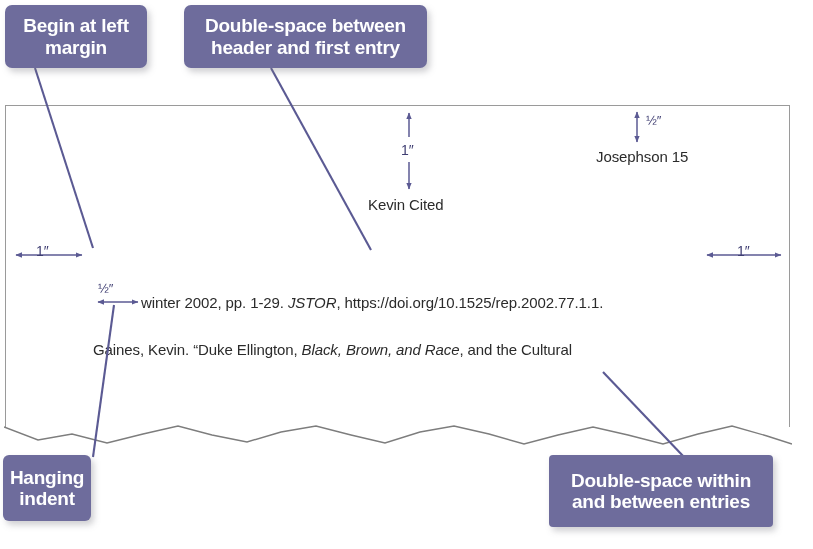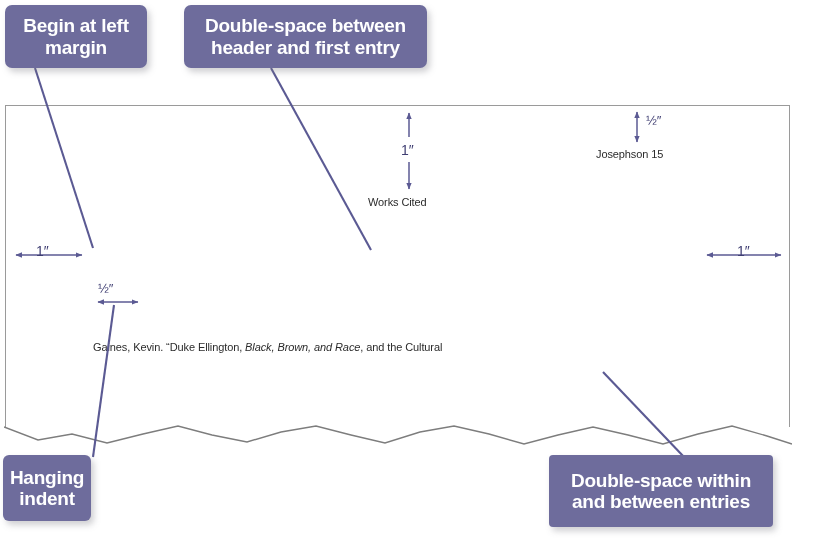--- a/index.html
+++ b/index.html
@@ -23,21 +23,21 @@
     box-sizing:border-box;
   }
   .torn-edge{
     position:absolute;left:4px;top:418px;width:788px;height:36px;
   }
 
   
   .doc-text{
     position:absolute;
     color:#2b2b2b;
-    font-size:11px;
+    font-size:15px;
     letter-spacing:-0.1px;
     white-space:nowrap;
     font-family:"Liberation Sans","DejaVu Sans",sans-serif;
   }
   .doc-text i{font-style:italic;}
   .hdr-page{left:596px;top:148px;}
   .hdr-title{left:368px;top:196px;}
   .entry1-l1{left:93px;top:245px;}
   .entry1-l2{left:141px;top:294px;}
   .entry2-l1{left:93px;top:341px;}
@@ -91,22 +91,23 @@
 
   <div class="page-sheet"></div>
 
   <svg class="torn-edge" viewBox="0 0 788 36" preserveAspectRatio="none">
     <polyline points="0,9 34,22 68,16 103,25 139,16 174,8 208,17 243,24 277,14
                       312,8 347,17 381,25 416,14 450,8 485,16 520,26 554,17
                       589,9 624,17 659,26 694,16 728,8 763,18 788,26" fill="none" stroke="#7d7d7d" stroke-width="1.4"></polyline>
   </svg>
 
   <div class="doc-text hdr-page">Josephson 15</div>
-  <div class="doc-text hdr-title">Works Cited</div>
+  <div class="doc-text hdr-title">Kevin Cited</div>
 
+  <div class="doc-text entry1-l2"><span>winter 2002, pp. 1-29. </span><i>JSTOR</i><span>, https://doi.org/10.1525/rep.2002.77.1.1.</span></div>
   <div class="doc-text entry2-l1"><span>Gaines, Kevin. “Duke Ellington, </span><i>Black, Brown, and Race</i><span>, and the Cultural</span></div>
 
   <svg class="overlay" viewBox="0 0 813 549">
     <defs>
       <marker id="ahR" markerWidth="7" markerHeight="7" refX="6.2" refY="3.1" orient="auto" markerUnits="userSpaceOnUse">
         <path d="M0,0.4 L6.6,3.1 L0,5.8 Z" fill="#5b5a93"></path>
       </marker>
       <marker id="ahL" markerWidth="7" markerHeight="7" refX="0.6" refY="3.1" orient="auto" markerUnits="userSpaceOnUse">
         <path d="M6.6,0.4 L0,3.1 L6.6,5.8 Z" fill="#5b5a93"></path>
       </marker>

